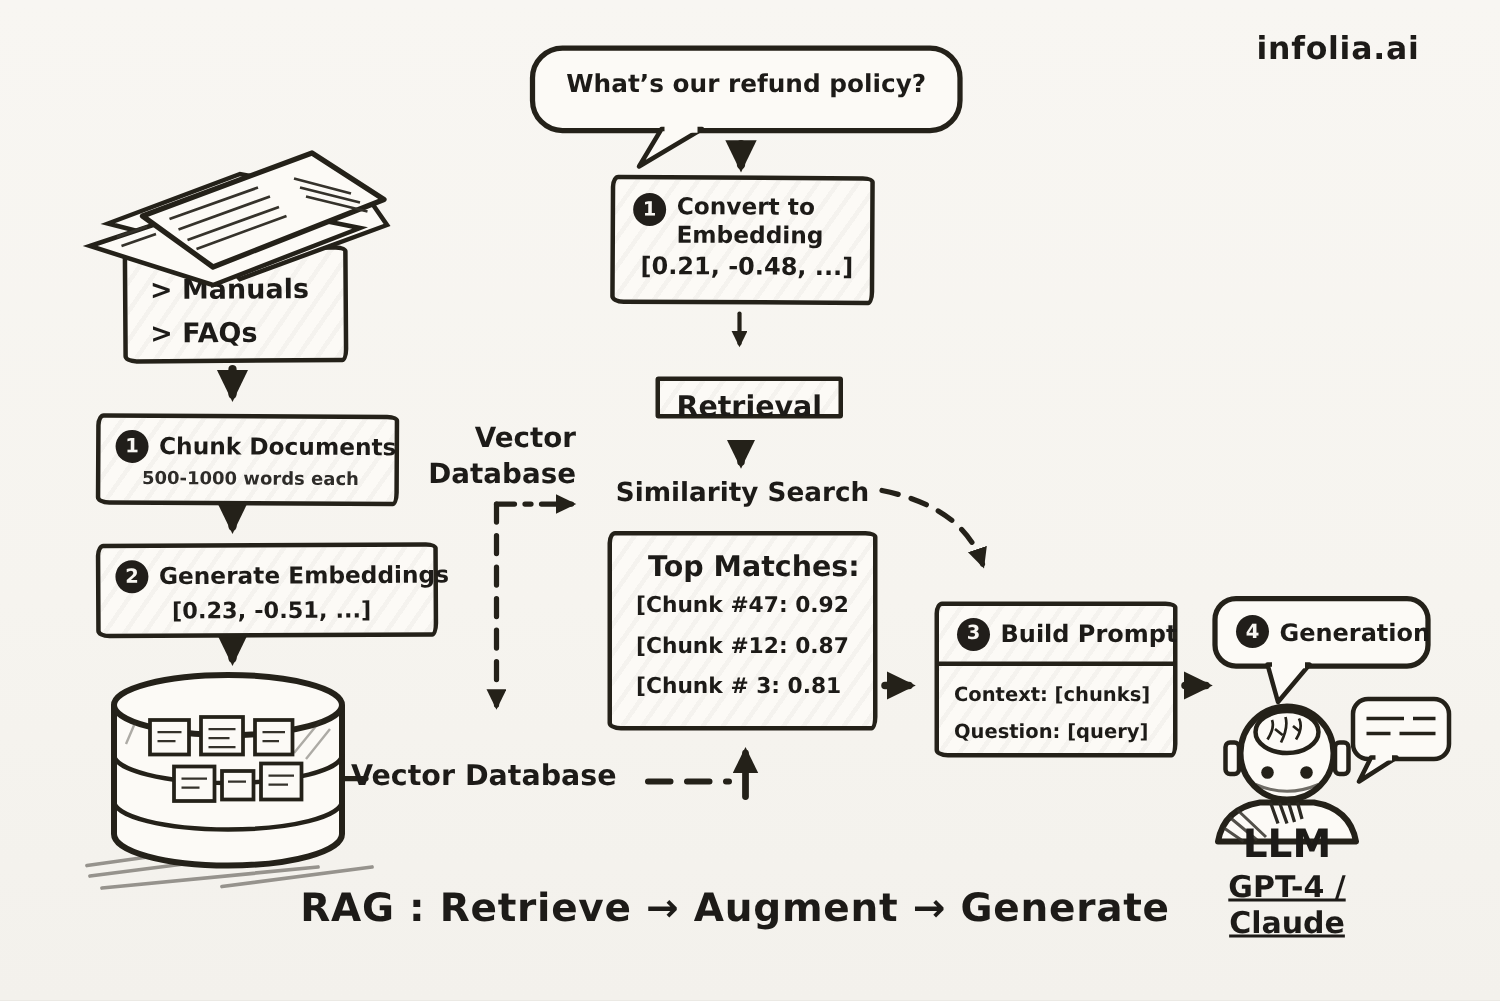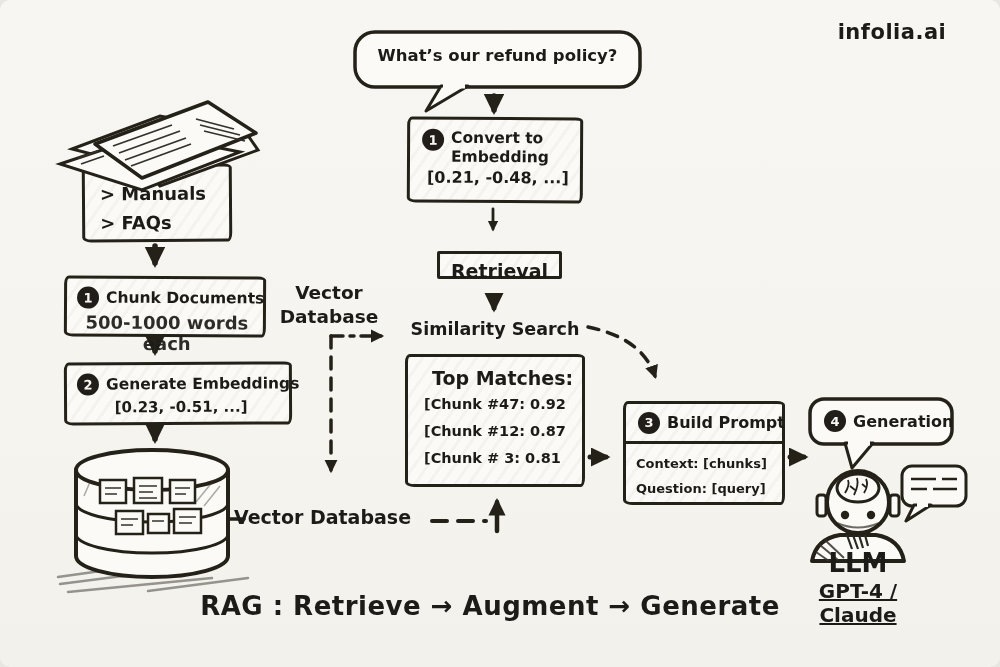--- a/index.html
+++ b/index.html
@@ -1,19 +1,19 @@
 <!DOCTYPE html>
 <html><head>
 <meta charset="utf-8">
 <style>
   html,body{margin:0;padding:0;background:#e8e6e1;}
   .stage{
     position:relative;width:1000px;height:667px;overflow:hidden;
     background:linear-gradient(180deg,#f8f6f2 0%,#f6f4ef 60%,#f3f1ec 100%);
-    font-family:"DejaVu Sans",sans-serif;color:#1d1b18;border-radius:10px;
+    font-family:"DejaVu Sans",sans-serif;color:#1d1b18;
   }
   .abs{position:absolute;}
   svg.layer{position:absolute;left:0;top:0;pointer-events:none;}
   .sketch-box{
     position:absolute;box-sizing:border-box;
     background-color:#fcfaf6;
     background-image:repeating-linear-gradient(125deg,rgba(45,40,32,.035) 0 3px,transparent 3px 11px);
     border:3px solid #242119;
     border-radius:5px 8px 4px 9px / 8px 4px 9px 5px;
   }
@@ -22,21 +22,21 @@
     width:22px;height:22px;min-width:22px;border-radius:50%;
     background:#211e1a;color:#f8f6f2;font-weight:bold;font-size:13px;line-height:1;
   }
   .row{display:flex;align-items:center;gap:7px;}
   .bold{font-weight:bold;}
   .center{text-align:center;}
   .brand{font-size:21px;font-weight:bold;letter-spacing:.5px;}
   .docs-title{font-size:26px;font-weight:bold;}
   .src-line{font-size:18px;font-weight:bold;line-height:1.6;}
   .step-title{font-size:15.5px;font-weight:bold;white-space:nowrap;}
-  .step-sub{font-size:18px;font-weight:bold;opacity:.92;}
+  .step-sub{font-size:12px;font-weight:bold;opacity:.92;}
   .mono-ish{font-size:15px;font-weight:bold;}
   .label-lg{font-size:19px;font-weight:bold;}
   .label-xl{font-size:21px;font-weight:bold;}
   .footer-text{font-size:26px;font-weight:bold;letter-spacing:.5px;white-space:nowrap;}
 </style>
 </head>
 <body>
 
 <div class="stage">
 
@@ -189,21 +189,21 @@
       <span class="badge">1</span>
       <span class="step-title" style="white-space:normal;width:118px;line-height:1.2;">Convert to Embedding</span>
     </div>
     <div class="mono-ish center" style="margin-top:2px;font-size:16px;">[0.21, -0.48, ...]</div>
   </div>
 
   <div class="sketch-box center" style="left:437px;top:251px;width:125px;height:28px;line-height:34px;font-size:19px;font-weight:bold;border-radius:2px;">Retrieval</div>
 
   <div class="abs bold center" style="left:398px;top:319px;width:194px;font-size:17.5px;">Similarity Search</div>
 
-  <div class="abs bold center" style="left:274px;top:281px;width:110px;font-size:18.5px;line-height:1.3;">
+  <div class="abs bold center" style="left:274px;top:281px;width:110px;font-size:18.5px;line-height:1.3;text-align:right;">
     <div>Vector</div>
     <div>Database</div>
   </div>
 
   <div class="sketch-box" style="left:405px;top:354px;width:180px;height:133px;padding:10px 0 0 16px;">
     <div class="label-lg" style="padding-left:8px;">Top Matches:</div>
     <div style="font-size:14.5px;font-weight:bold;line-height:1.85;margin-top:2px;">
       <div>[Chunk #47: 0.92</div>
       <div>[Chunk #12: 0.87</div>
       <div>[Chunk # 3: 0.81</div>

